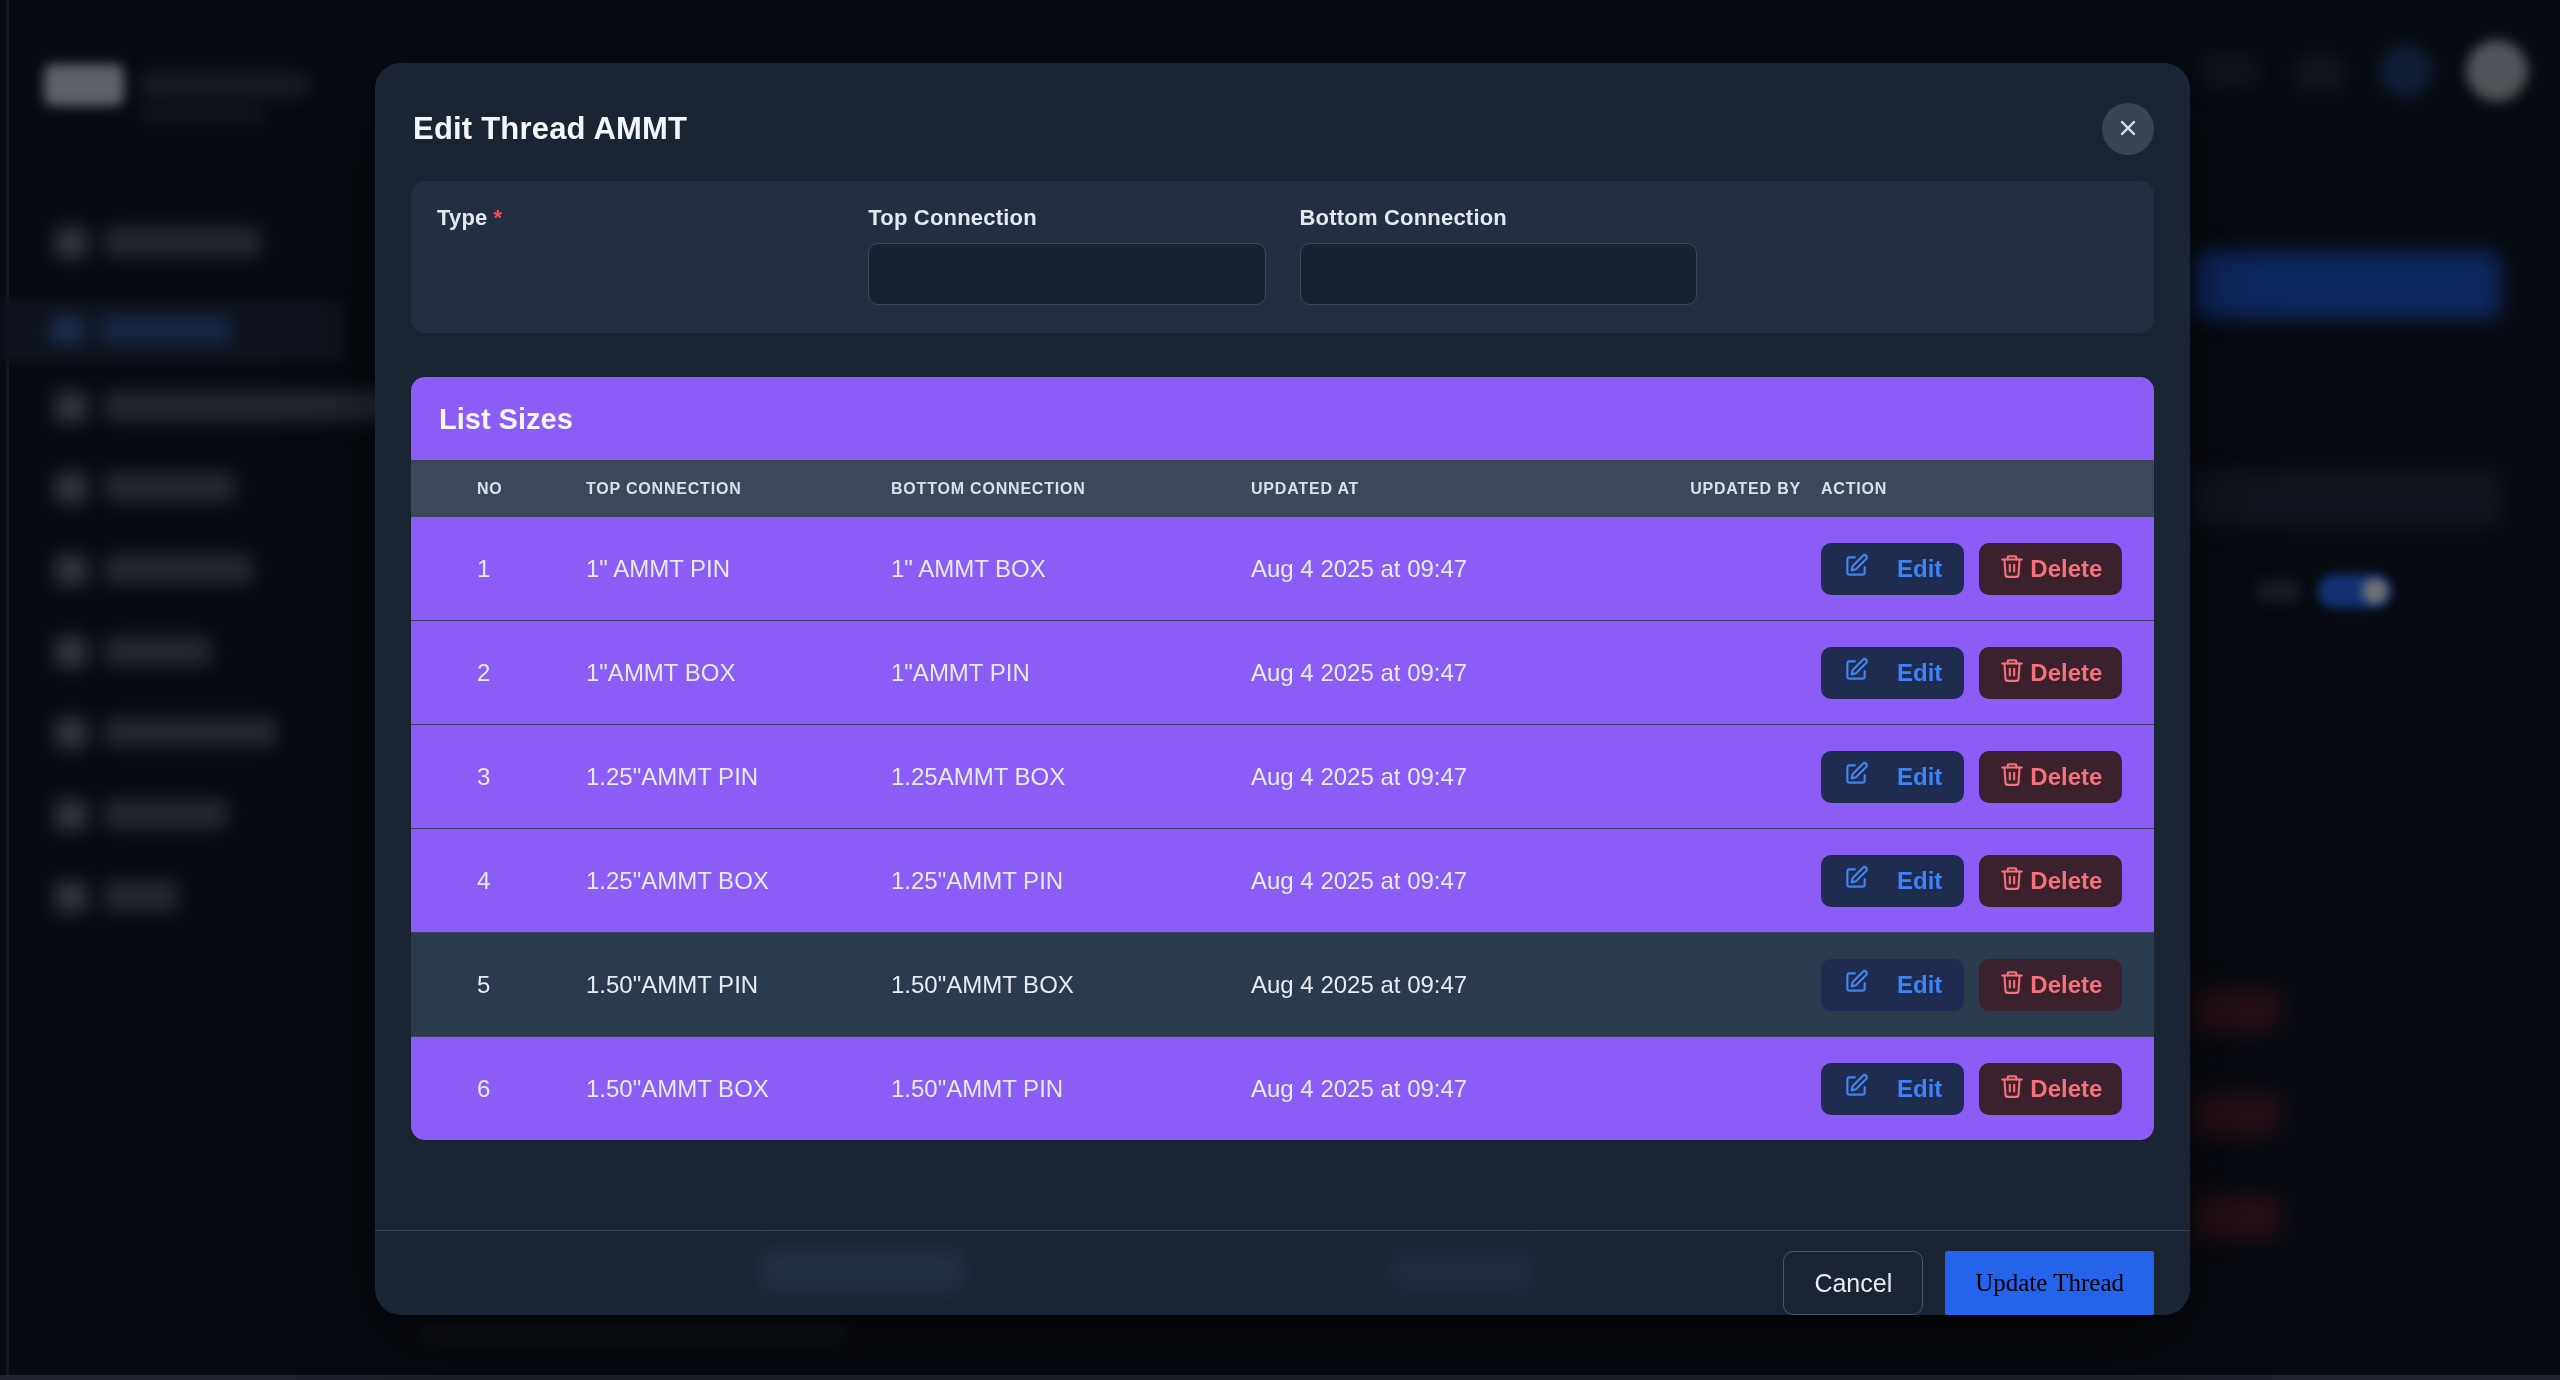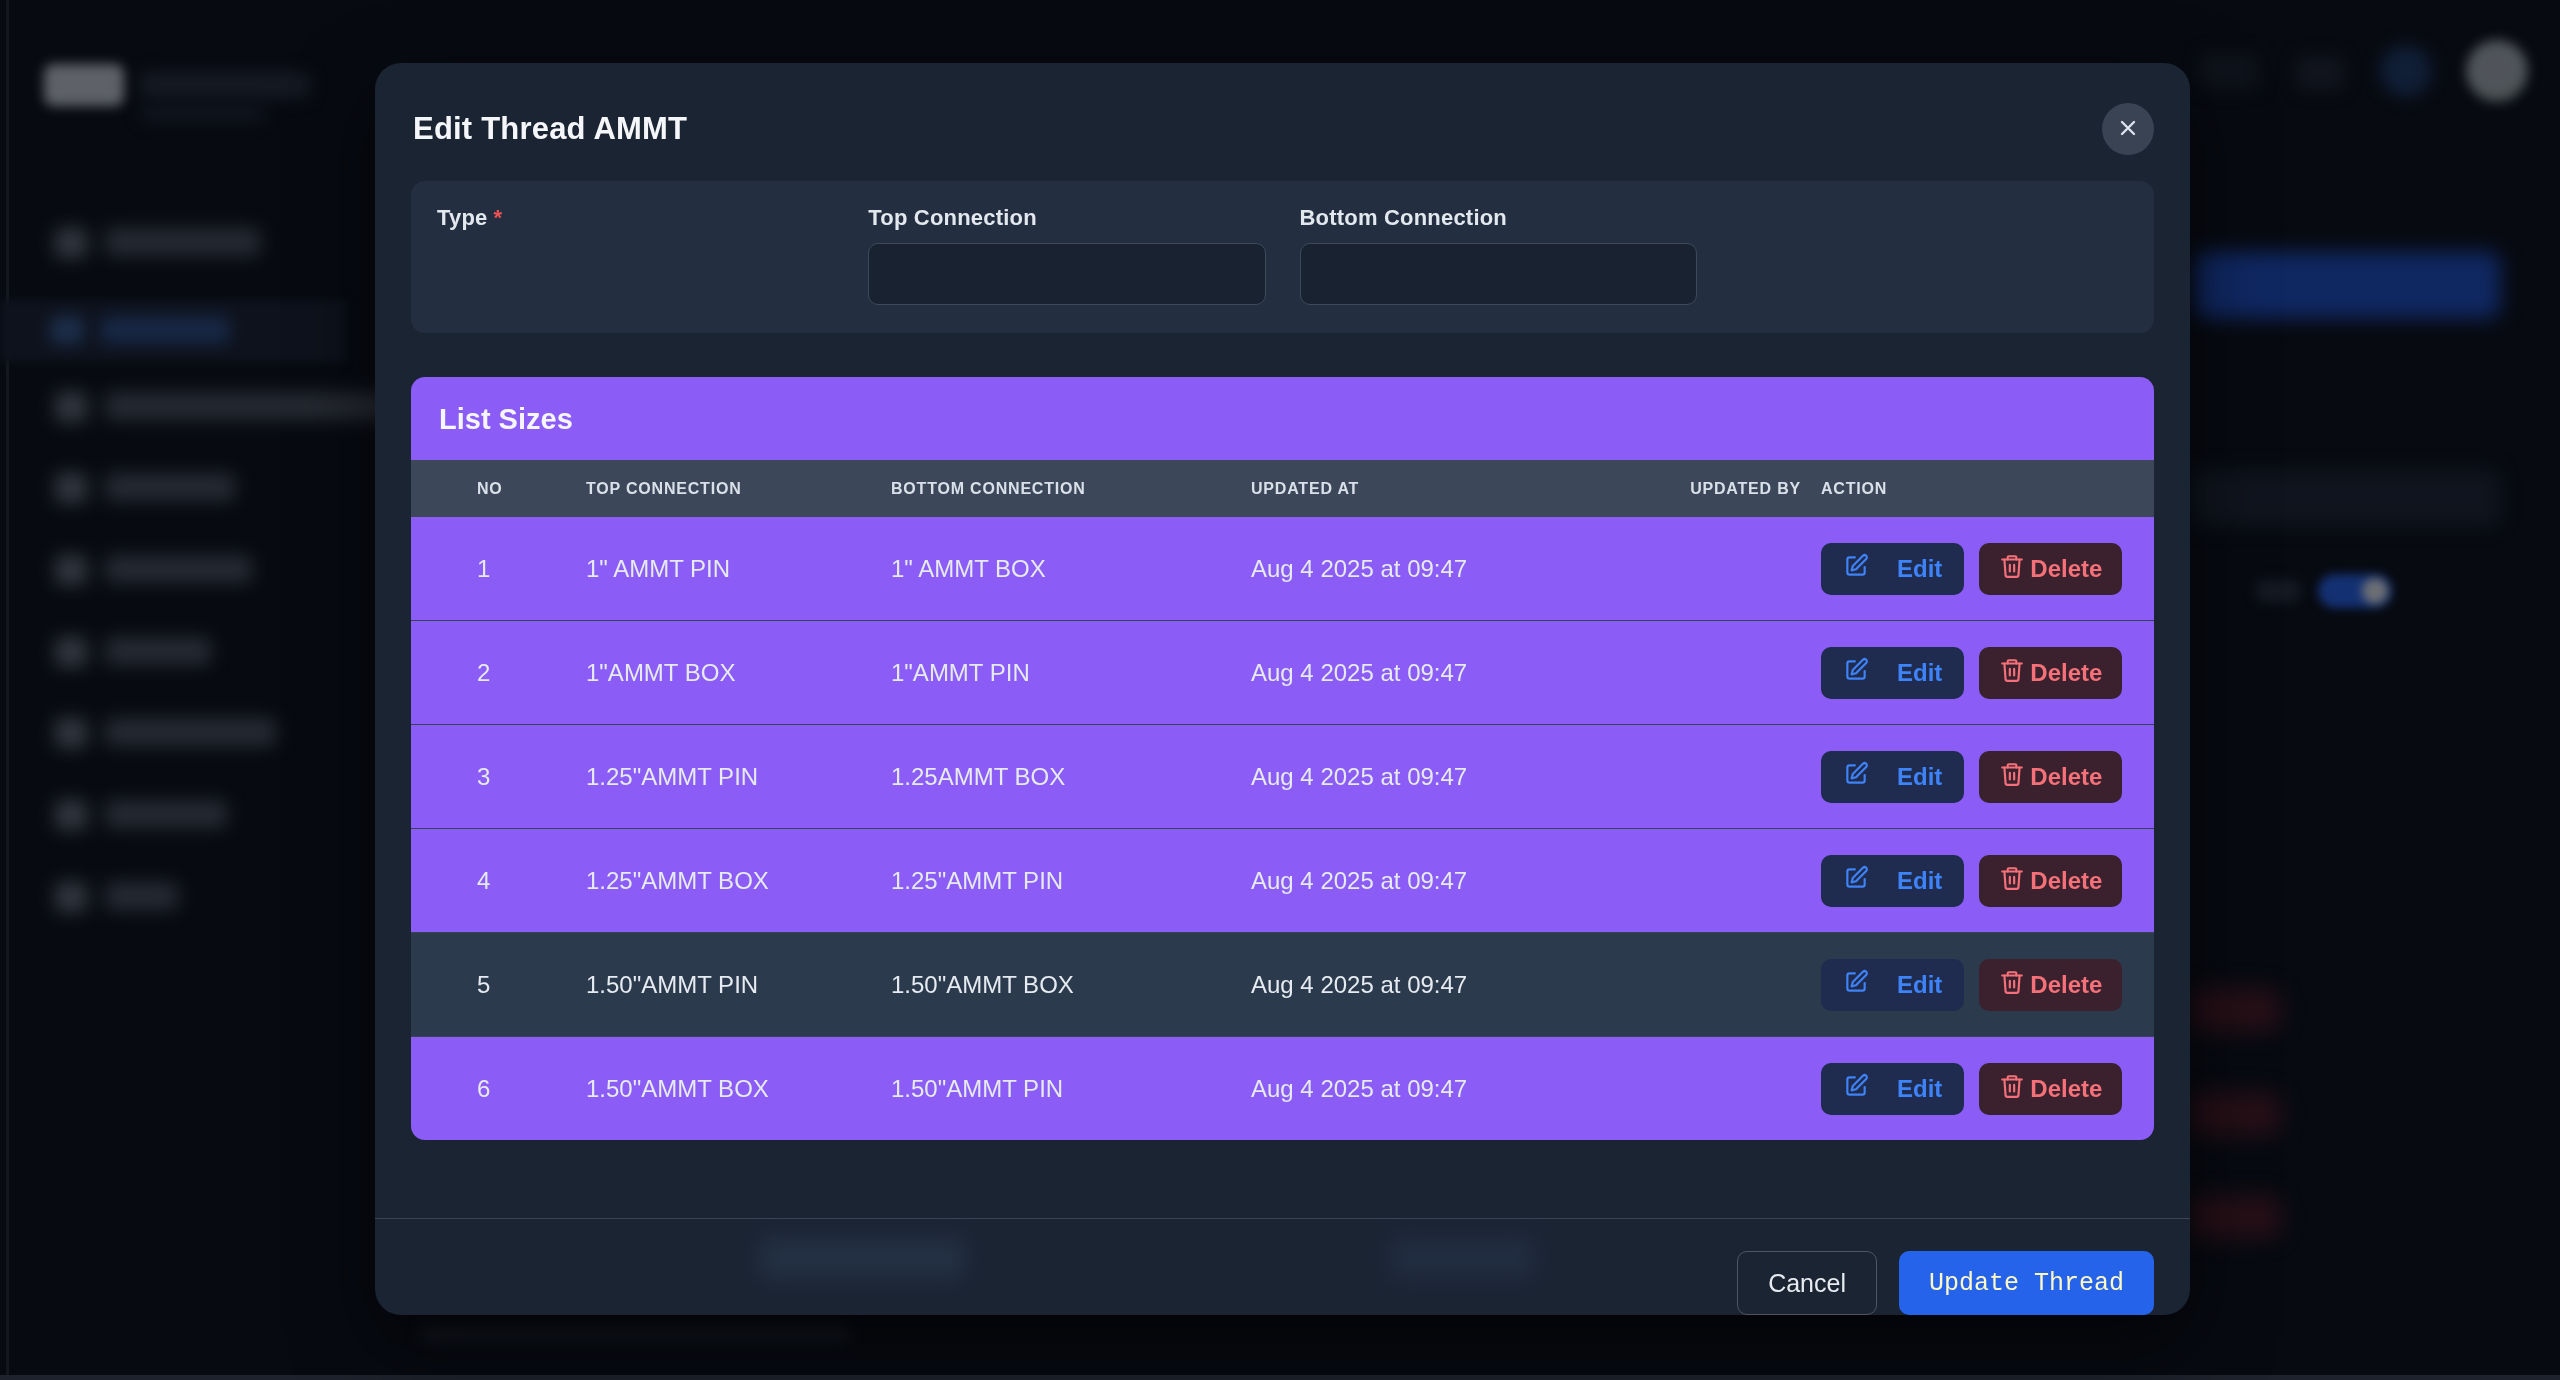--- a/index.html
+++ b/index.html
@@ -76,30 +76,30 @@
   .action-cell { display:flex; gap:15px; align-items:center; height:103px; }
   .btn-edit { display:inline-flex; align-items:center; gap:28px; background:#1f2c4f; color:#3f83f8;
               border:none; border-radius:10px; padding:0 22px; height:52px; font-size:24px; font-weight:600;
               cursor:pointer; font-family:"Liberation Sans",sans-serif; }
   .btn-delete { display:inline-flex; align-items:center; gap:5px; background:#3a212d; color:#f47179;
                 border:none; border-radius:10px; padding:0 20px; height:52px; font-size:24px; font-weight:600;
                 cursor:pointer; font-family:"Liberation Sans",sans-serif; }
   .btn-edit svg, .btn-delete svg { width:26px; height:26px; stroke:currentColor; fill:none; stroke-width:2; }
 
   
-  .modal-footer { margin-top:auto; border-top:1px solid #3b4455; padding:32px 36px 0 36px;
+  .modal-footer { margin-top:auto; border-top:1px solid #3b4455; padding:20px 36px 0 36px;
                   display:flex; justify-content:flex-end; gap:22px; position:relative; }
   .foot-blob1 { position:absolute; left:385px; top:18px; width:205px; height:42px; background:#27354a;
                 border-radius:10px; filter:blur(10px); opacity:.7; }
   .foot-blob2 { position:absolute; left:1015px; top:18px; width:145px; height:42px; background:#25324a;
                 border-radius:10px; filter:blur(10px); opacity:.6; }
   .btn-cancel { height:64px; padding:0 30px; background:transparent; border:1px solid #4d5665; border-radius:10px;
                 color:#e7ebf0; font-size:25px; cursor:pointer; font-family:"Liberation Sans",sans-serif; }
-  .btn-update { height:64px; padding:0 30px; background:#2563eb; border:none; border-radius:10px;
-                color:#fef9c3; font-size:25px; font-weight:500; cursor:pointer; font-family:Liberation Mono, monospace; }
+  .btn-update { height:64px; padding:0 30px; background:#2563eb; border:none; border-radius:2px;
+                color:#000000; font-size:25px; font-weight:500; cursor:pointer; font-family:Liberation Serif, serif; }
 </style>
 </head>
 <body>
 
 <div class="backdrop">
   <div class="edge-line"></div>
   <div class="blob bg-logo"></div>
   <div class="blob bg-title"></div>
   <div class="blob bg-subtitle"></div>
   <div class="blob hdr-b1"></div>

